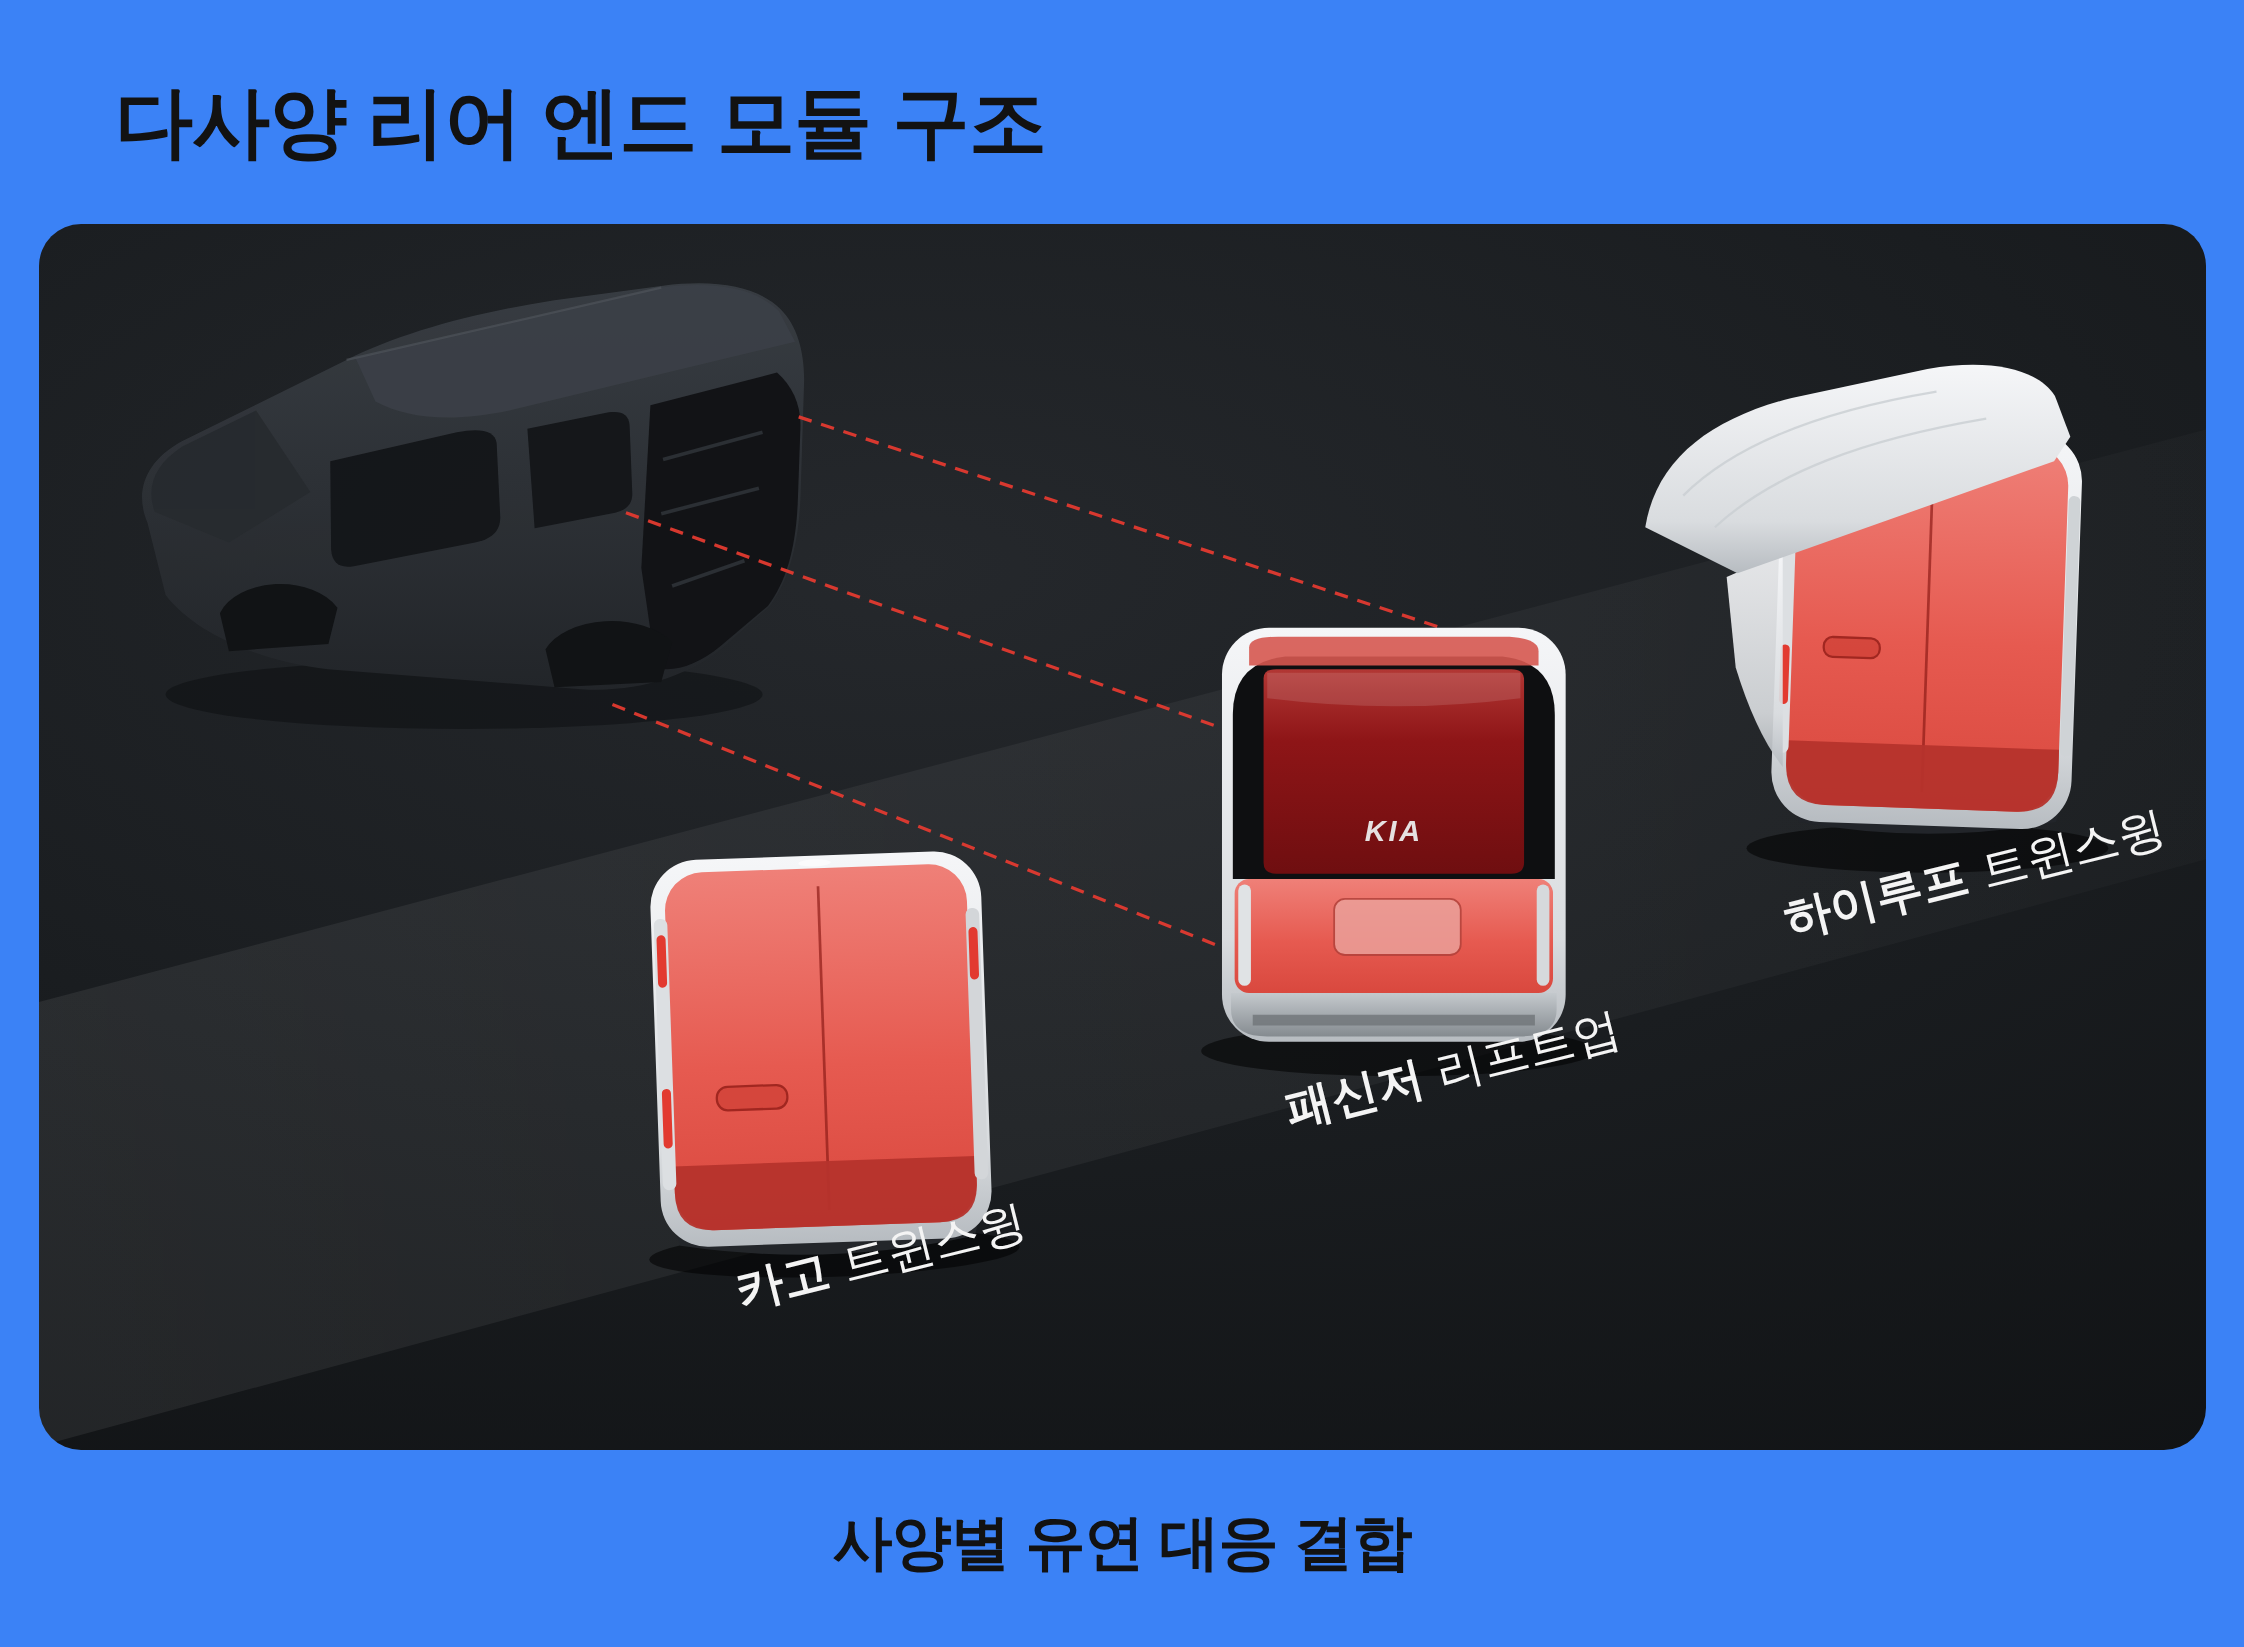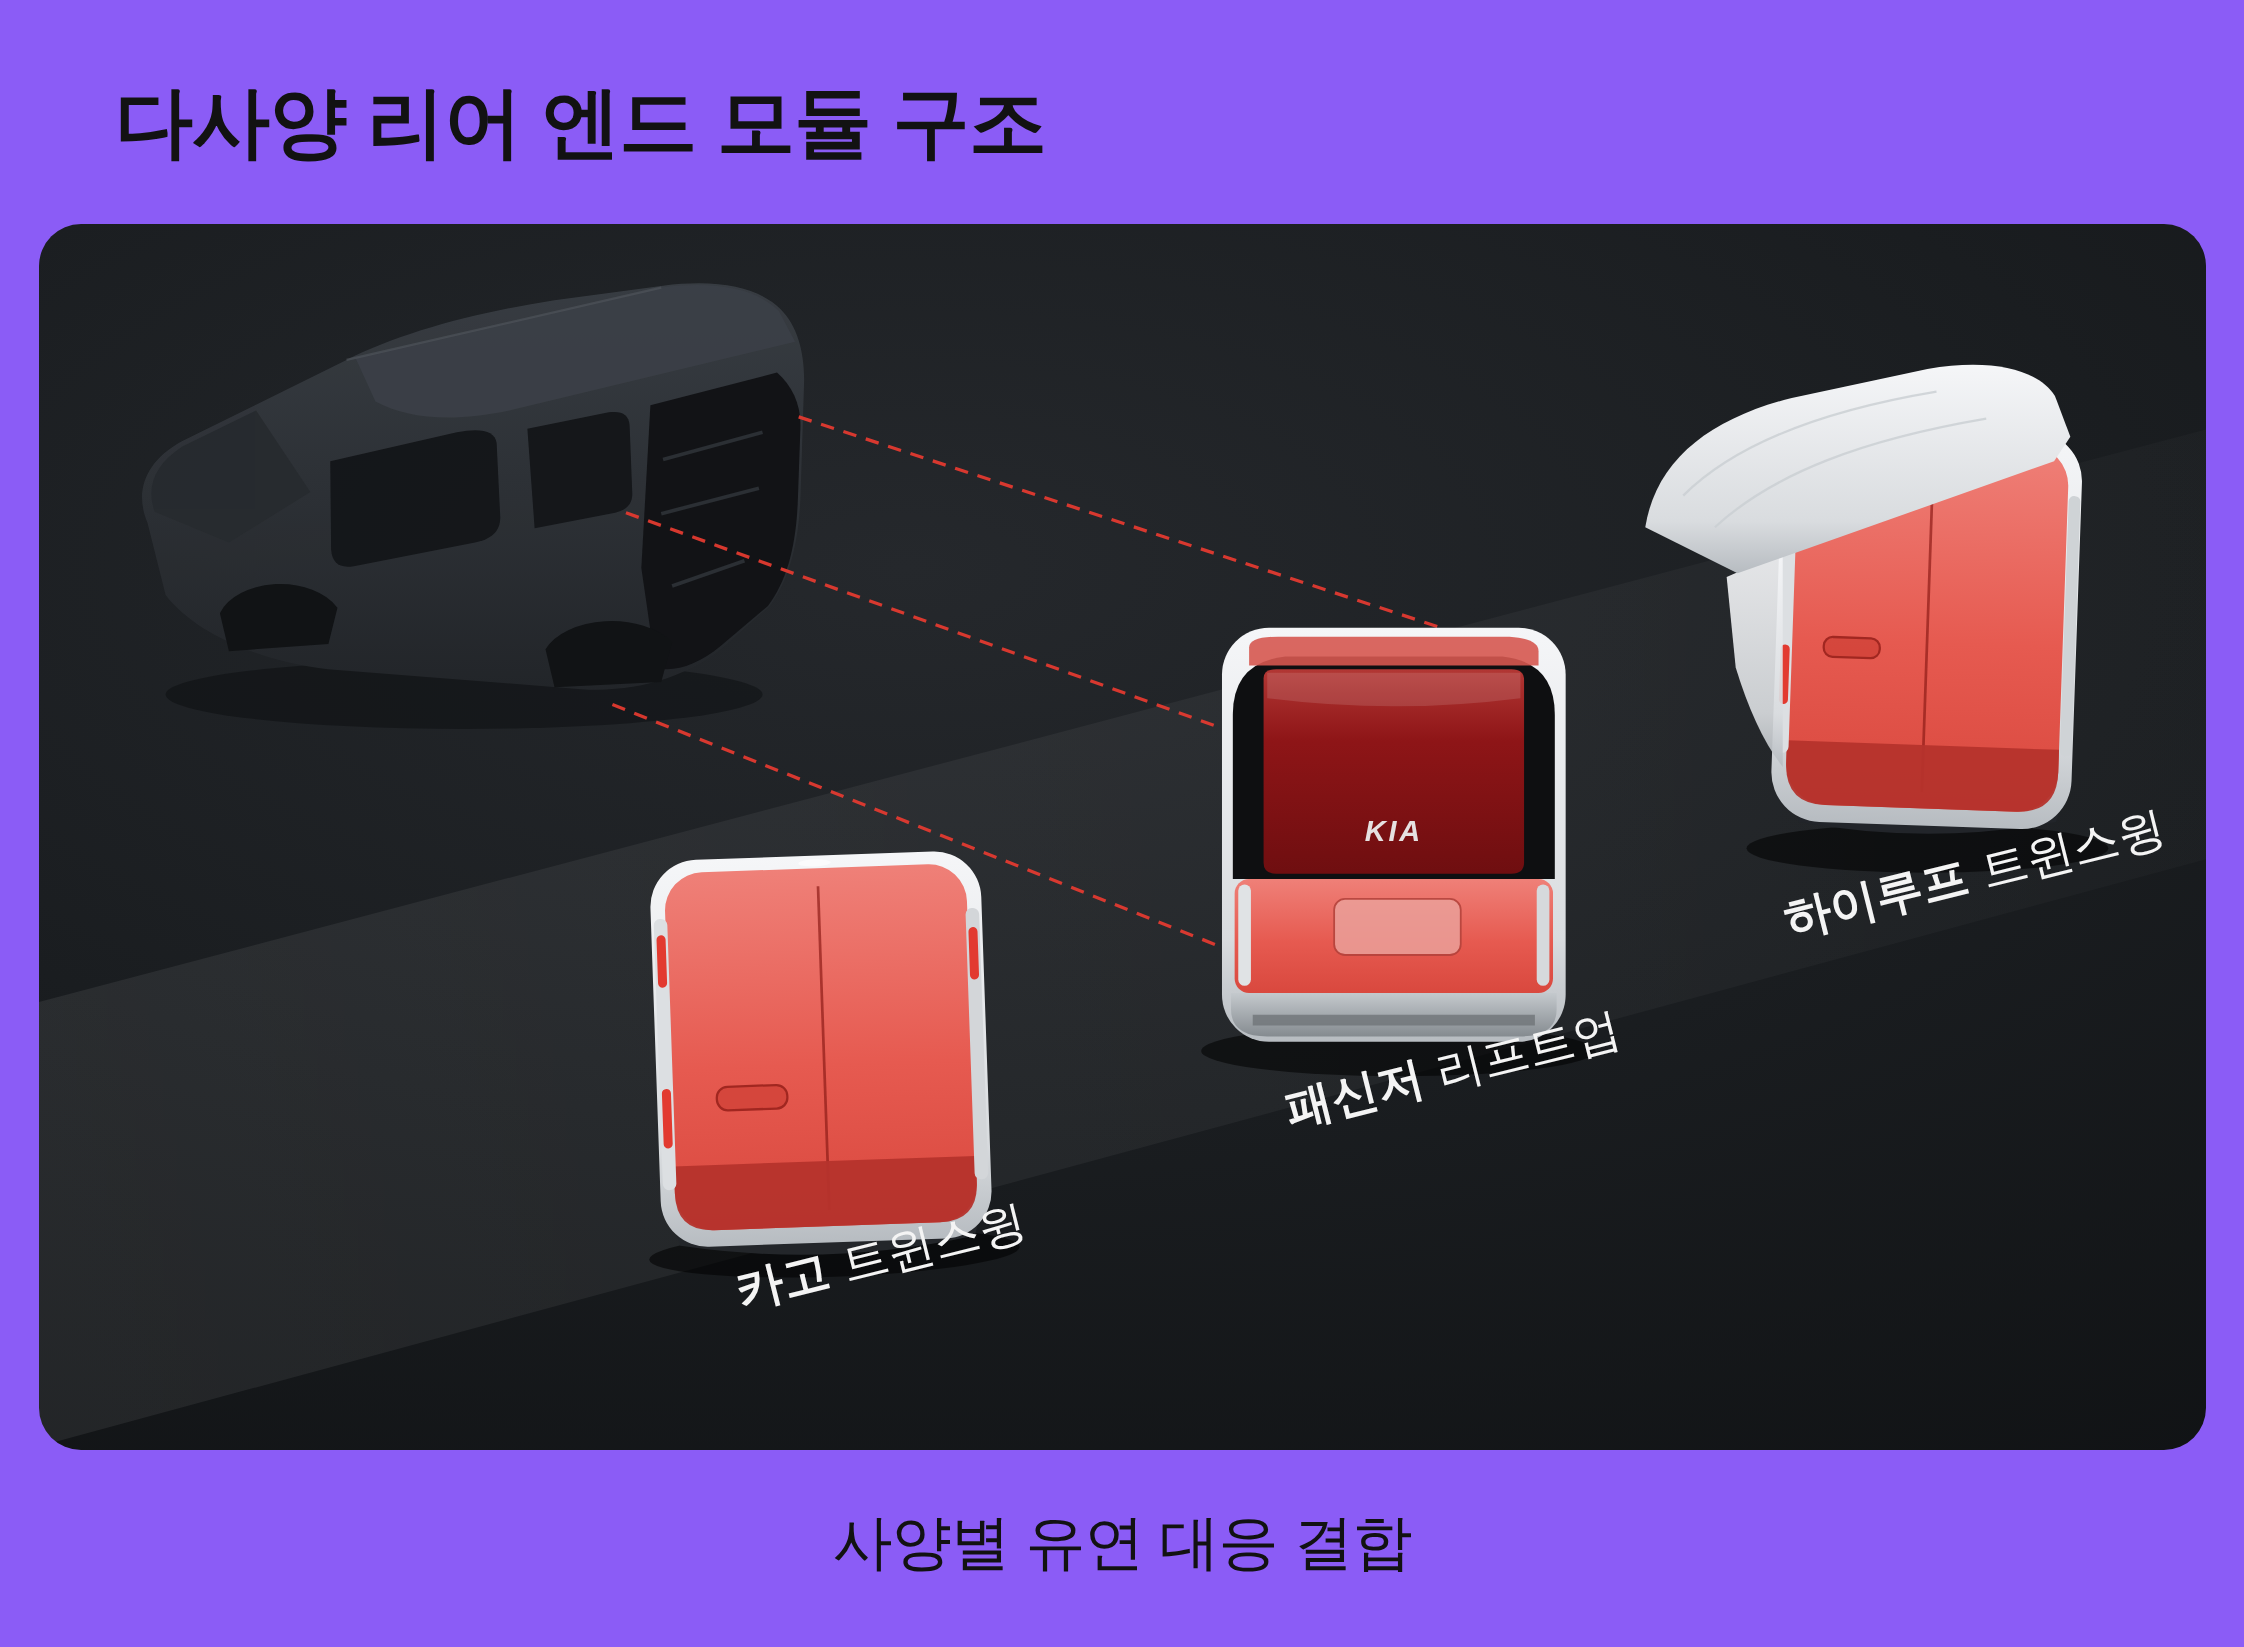--- a/index.html
+++ b/index.html
@@ -1,19 +1,19 @@
 <!DOCTYPE html>
 <html style="font-size:14.5px"><head>
 <meta charset="utf-8">
 <style>
   html,body{margin:0;padding:0;background:#ffffff;}
   .canvas{
     position:relative;
     width:2244px;height:1647px;
-    background:#8b5cf6;
+    background:#3b82f6;
     overflow:hidden;
     font-family:"Liberation Sans","DejaVu Sans",sans-serif;
   }
   .title{
     position:absolute;left:115px;top:78px;margin:0;
     font-size:78px;font-weight:800;color:#121212;
     letter-spacing:-0.9px;line-height:1.15;
   }
   .panel{
     position:absolute;left:39px;top:224px;
@@ -29,21 +29,21 @@
     transform-origin:0 50%;
     transform:rotate(-14deg);
   }
   .module-label .lb{font-weight:800;margin-right:14.5px;}
   .module-label .lr{font-weight:300;}
   .label-1{left:698px;top:1042px;}
   .label-2{left:1247px;top:861px;}
   .label-3{left:1746px;top:671px;}
   .caption{
     position:absolute;left:0;top:1503px;width:100%;margin:0;
-    text-align:center;font-size:60px;font-weight:400;color:#121212;
+    text-align:center;font-size:60px;font-weight:700;color:#121212;
     letter-spacing:-0.9px;
   }
 </style>
 </head>
 <body>
 
 <div class="canvas">
 
   <h1 class="title">다사양 리어 엔드 모듈 구조</h1>
 

